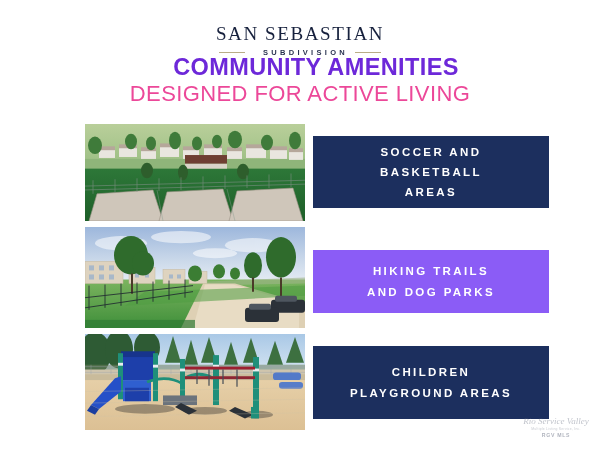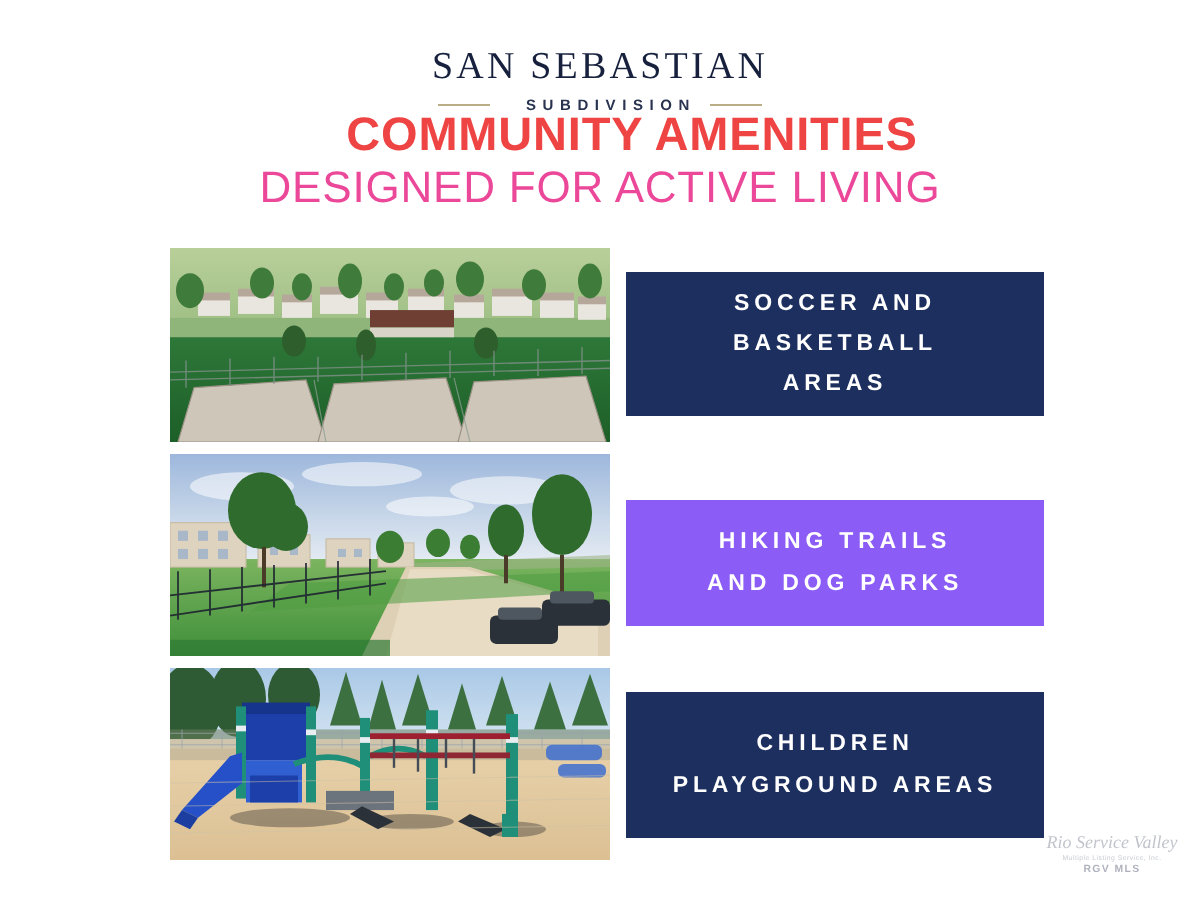--- a/index.html
+++ b/index.html
@@ -50,21 +50,21 @@
 
   .title-block {
     position: absolute;
     top: 55px; left: 0; right: 0;
     text-align: center;
   }
   .title-main {
     font-size: 23.5px;
     font-weight: 700;
     letter-spacing: 0.4px;
-    color: #ef4444;
+    color: #6d28d9;
     line-height: 1.08;
     padding-left: 32px;
   }
   .title-sub {
     font-size: 22px;
     font-weight: 300;
     letter-spacing: 0.4px;
     color: #ec4899;
     line-height: 1.12;
     margin-top: 2px;
@@ -81,21 +81,21 @@
     left: 0; top: 0;
     width: 220px; height: 100%;
     overflow: hidden;
     background: #cfd6dd;
   }
   .photo svg { display: block; width: 220px; height: 100%; }
 
   .banner {
     position: absolute;
     left: 228px;
-    width: 209px;
+    width: 236px;
     display: flex;
     align-items: center;
     justify-content: center;
     text-align: center;
   }
   .banner-navy { background: #1c2f5e; }
   .banner-gold { background: #8b5cf6; }
   .b1 { top: 12px; height: 72px; }
   .b2 { top: 23px; height: 63px; }
   .b3 { top: 12px; height: 73px; }

